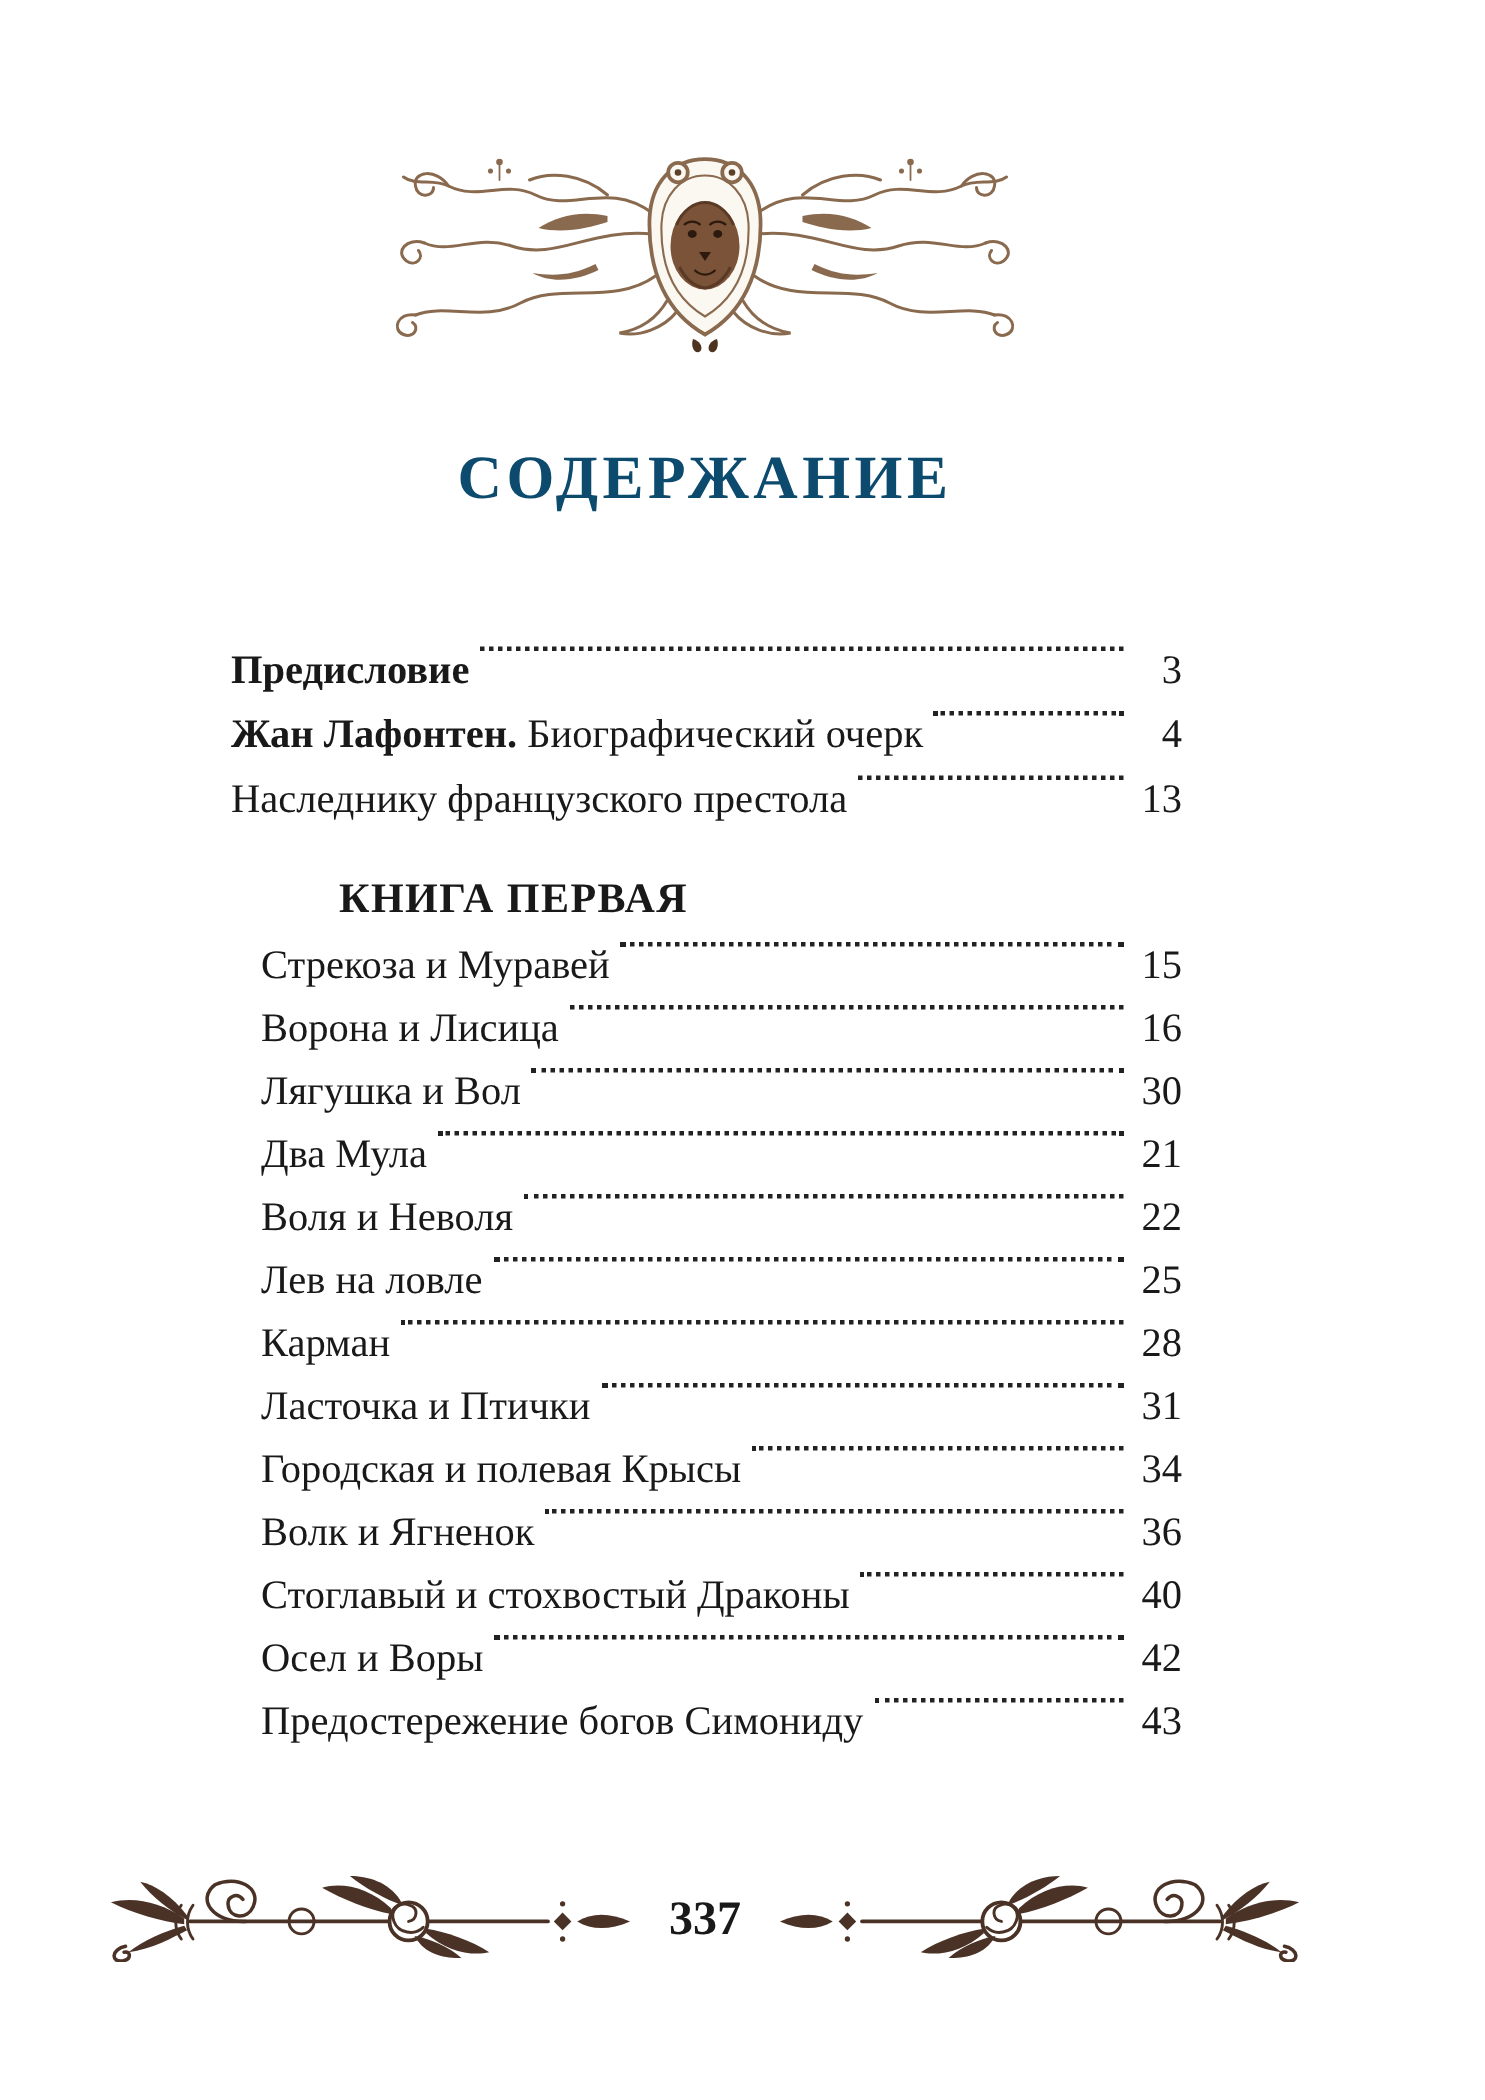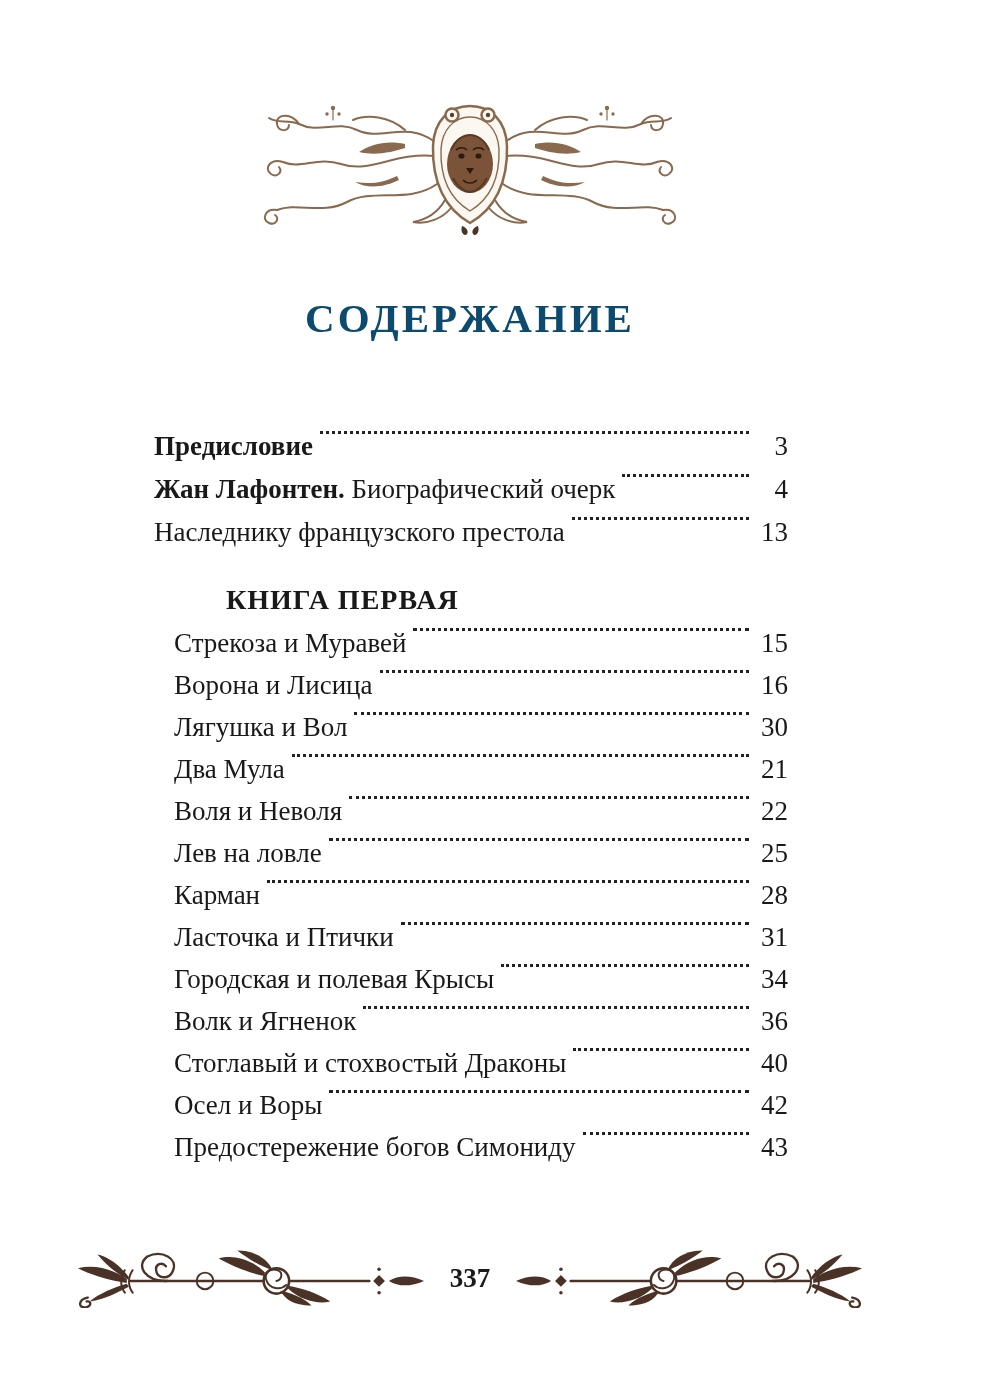--- a/index.html
+++ b/index.html
@@ -41,21 +41,21 @@
     letter-spacing:1px;height:32px;line-height:32px;
   }
 
   
   .footer{
     position:absolute;top:1244px;left:0;width:940px;height:68px;
     display:flex;align-items:center;justify-content:center;gap:24px;
   }
   .flourish{width:352px;height:60px;flex:0 0 auto;}
   .flourish.right{transform:scaleX(-1);}
-  .folio{font-size:27px;font-weight:bold;color:#191919;flex:0 0 auto;}
+  .folio{font-size:32px;font-weight:bold;color:#191919;flex:0 0 auto;}
 </style>
 </head>
 <body>
 
 <div class="content">
 
   <svg class="header-ornament" viewBox="0 0 430 152" xmlns="http://www.w3.org/2000/svg">
     <g stroke="#8a6a4e" stroke-width="2" fill="none" stroke-linecap="round">
       <g id="wisps">
         <path d="M180,50 C150,28 126,50 102,38 C82,28 64,42 44,32 C34,27 22,32 14,26"></path>

